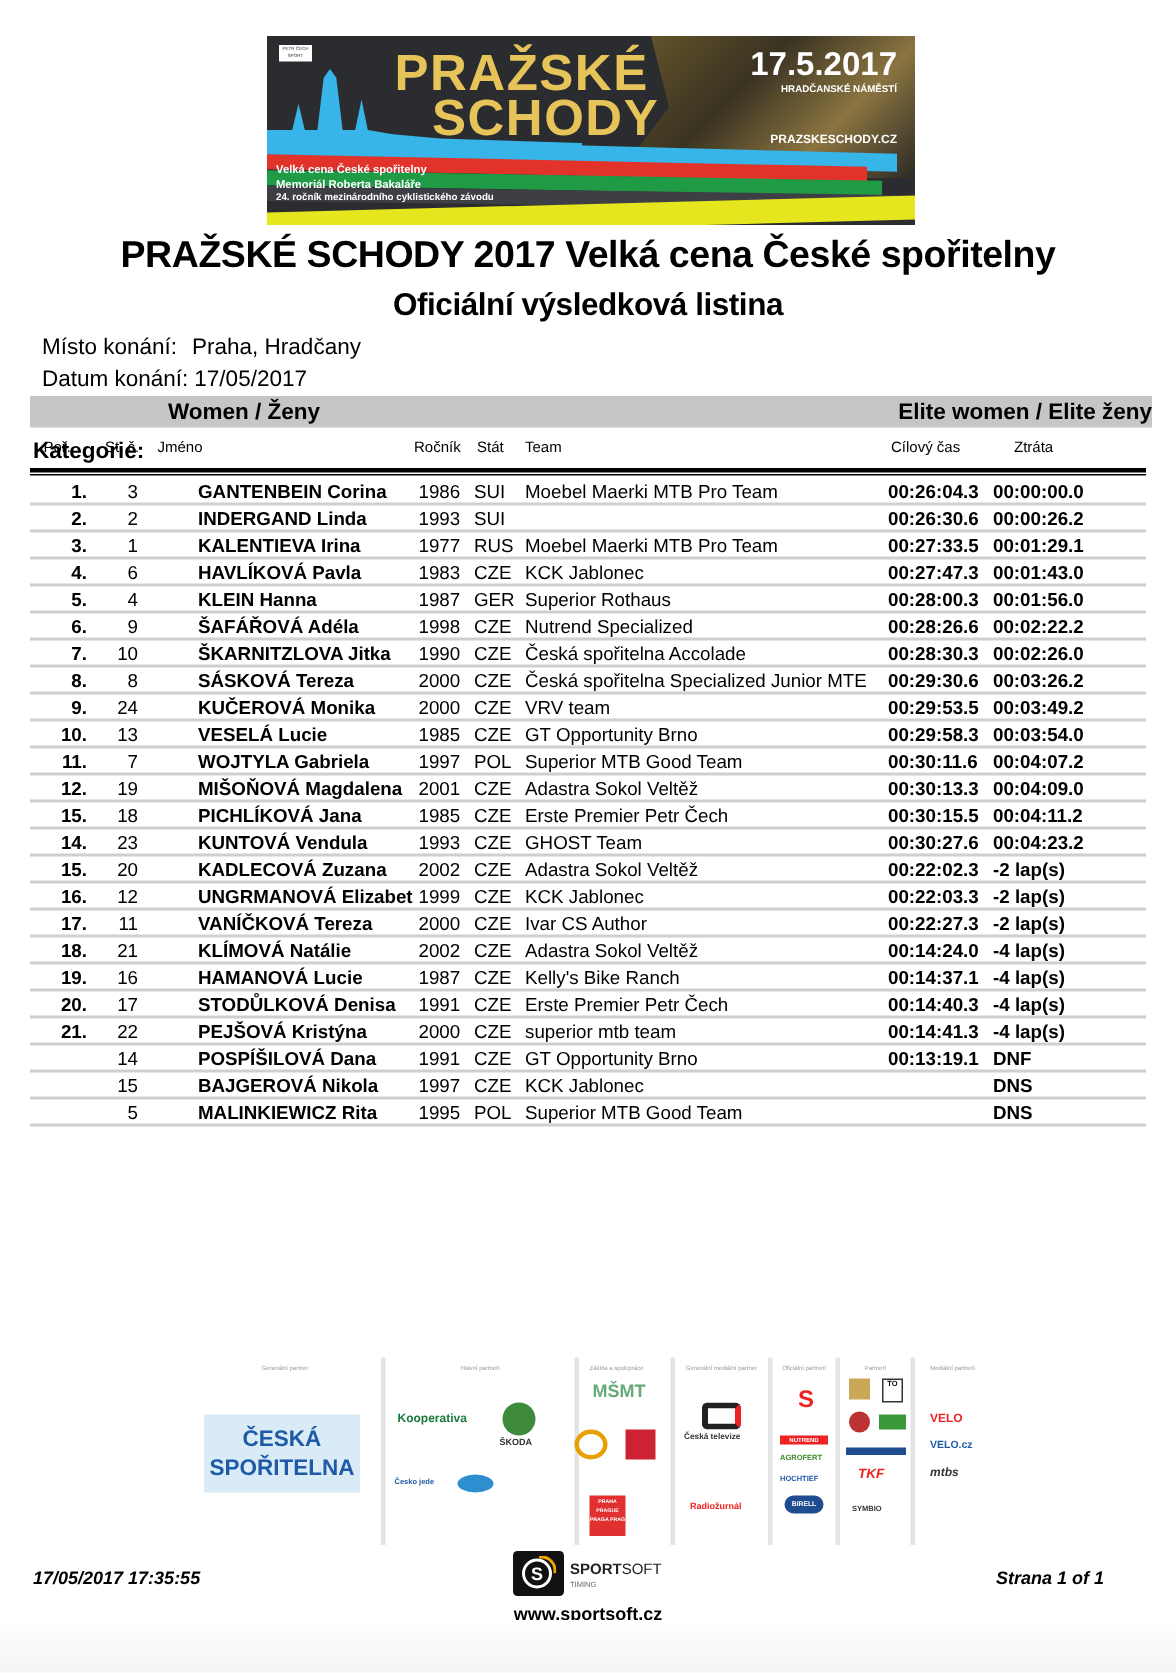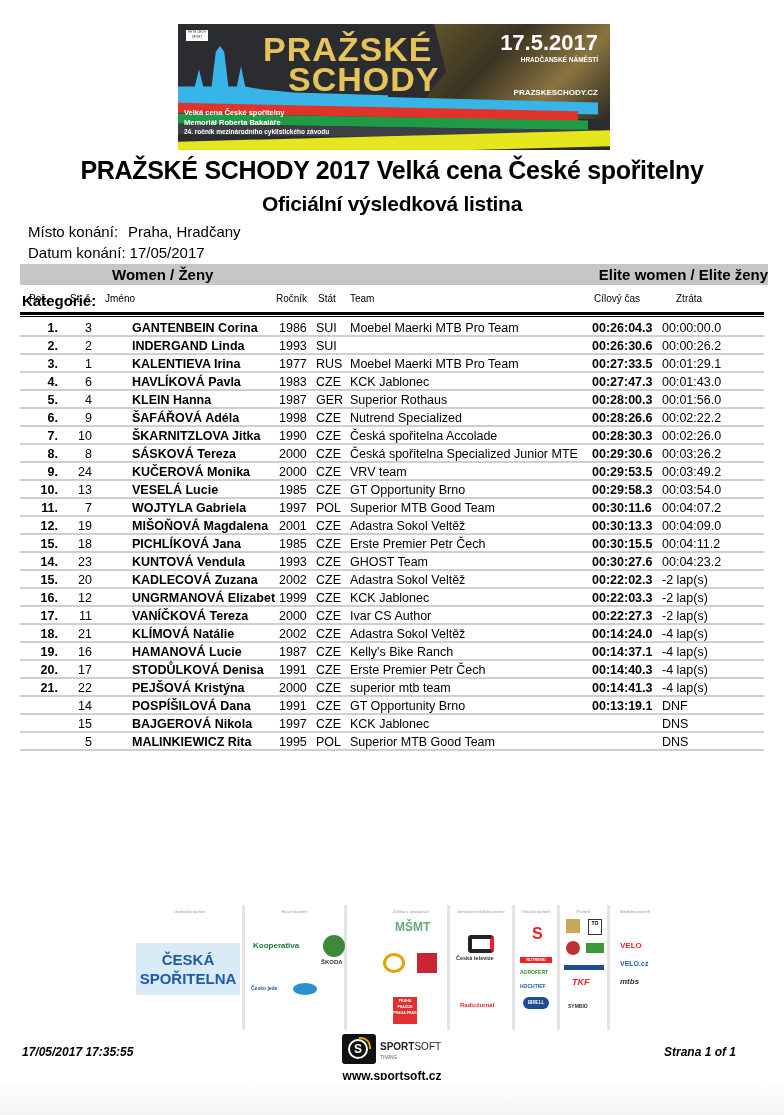--- a/index.html
+++ b/index.html
@@ -67,21 +67,21 @@
   #rows { position:absolute; left:20px; top:319px; width:744px; }
   .row { position:relative; height:18px; font-size:12.5px; line-height:16px; border-bottom:2px solid #cfcfcf; box-sizing:border-box; }
   .row span { position:absolute; top:1px; white-space:nowrap; }
   .c-rank { left:0; width:38px; text-align:right; font-weight:bold; }
   .c-bib { left:44px; width:28px; text-align:right; }
   .c-name { left:85px; font-weight:bold;margin-left:27px; }
   .c-year { left:259px; }
   .c-nat { left:296px; }
   .c-team { left:330px; width:241px; overflow:hidden; }
   .c-time { left:572px; font-weight:bold; }
-  .c-gap { left:642px; }
+  .c-gap { left:642px;font-weight:bold; }
 
   
   #sponsors { position:absolute; left:150px; top:905px; width:510px; height:125px; }
   .sp-col { position:absolute; top:0; height:125px; border-right:3px solid #e4e4e4; box-sizing:border-box; }
   .sp-cap { position:absolute; top:4px; left:0; width:100%; text-align:center; font-size:4px; color:#999; }
   .logo { position:absolute; font-weight:bold; text-align:center; }
 
   
   #footer-date { position:absolute; left:22px; top:1045px; font-size:12px; font-weight:bold; font-style:italic; }
   #footer-page { position:absolute; right:48px; top:1045px; font-size:12px; font-weight:bold; font-style:italic; }
@@ -388,21 +388,21 @@
       <span class="c-time"></span>
       <span class="c-gap">DNS</span>
     </div>
   </div>
 
 <div id="sponsors">
   <div class="sp-col" style="left:0;width:80px;border-right:none;">
     <div class="sp-cap">Generální partner</div>
     <div class="logo" style="left:-14px;top:38px;width:104px;height:52px;background:#d8ebf7;color:#1f5aa6;font-size:15px;line-height:19px;padding-top:7px;box-sizing:border-box;">ČESKÁ SPOŘITELNA</div>
   </div>
-  <div class="sp-col" style="left:92px;width:105px;border-left:3px solid #e4e4e4;padding-left:24px;">
+  <div class="sp-col" style="left:104px;width:132px;border-left:3px solid #e4e4e4;padding-left:24px;">
     <div class="sp-cap">Hlavní partneři</div>
     <div class="logo" style="left:8px;top:36px;font-size:8px;color:#1a7a3c;">Kooperativa</div>
     <div class="logo" style="left:78px;top:30px;width:22px;height:22px;border-radius:50%;background:#3d8a3d;"></div>
     <div class="logo" style="left:76px;top:54px;font-size:6px;color:#333;">ŠKODA</div>
     <div class="logo" style="left:6px;top:80px;font-size:5px;color:#1f5aa6;">Česko jede</div>
     <div class="logo" style="left:48px;top:78px;width:24px;height:12px;border-radius:50%;background:#2d8fd0;"></div>
   </div>
   <div class="sp-col" style="left:225px;width:75px;">
     <div class="sp-cap">Záštita a spolupráce</div>
     <div class="logo" style="left:20px;top:15px;font-size:12px;color:#6a7;">MŠMT</div>

